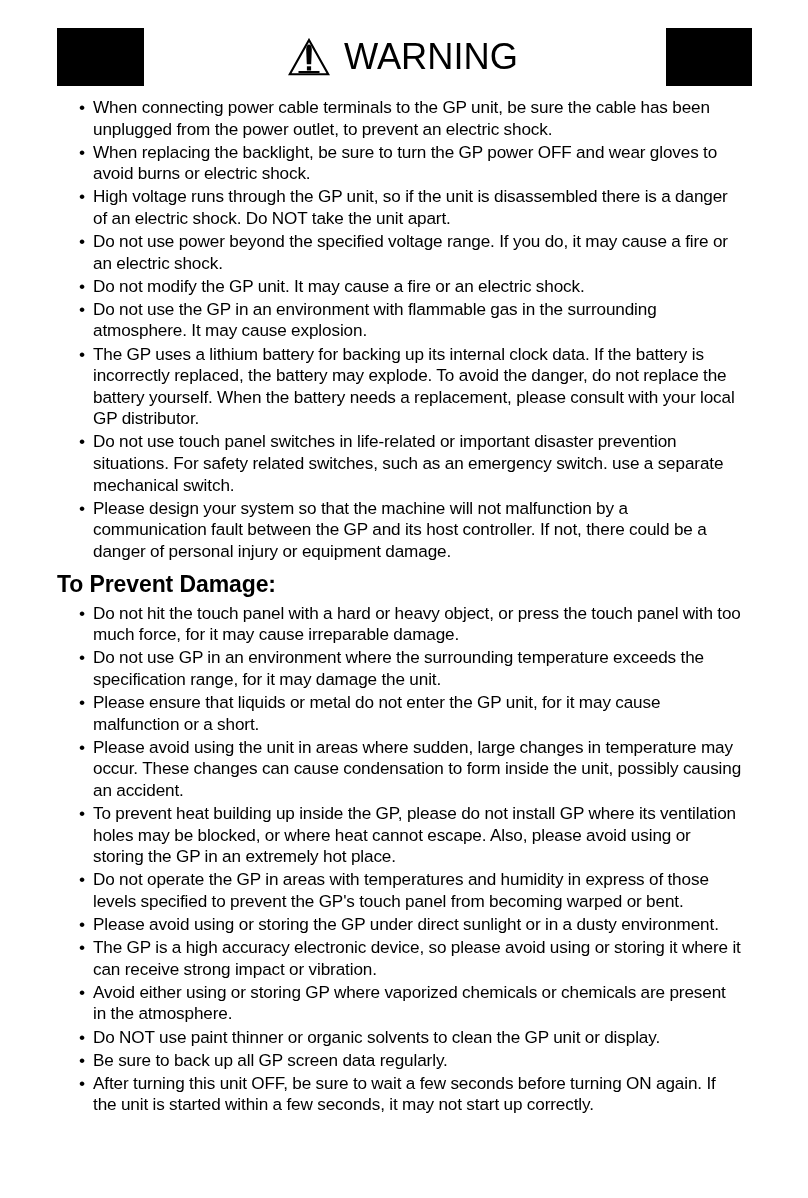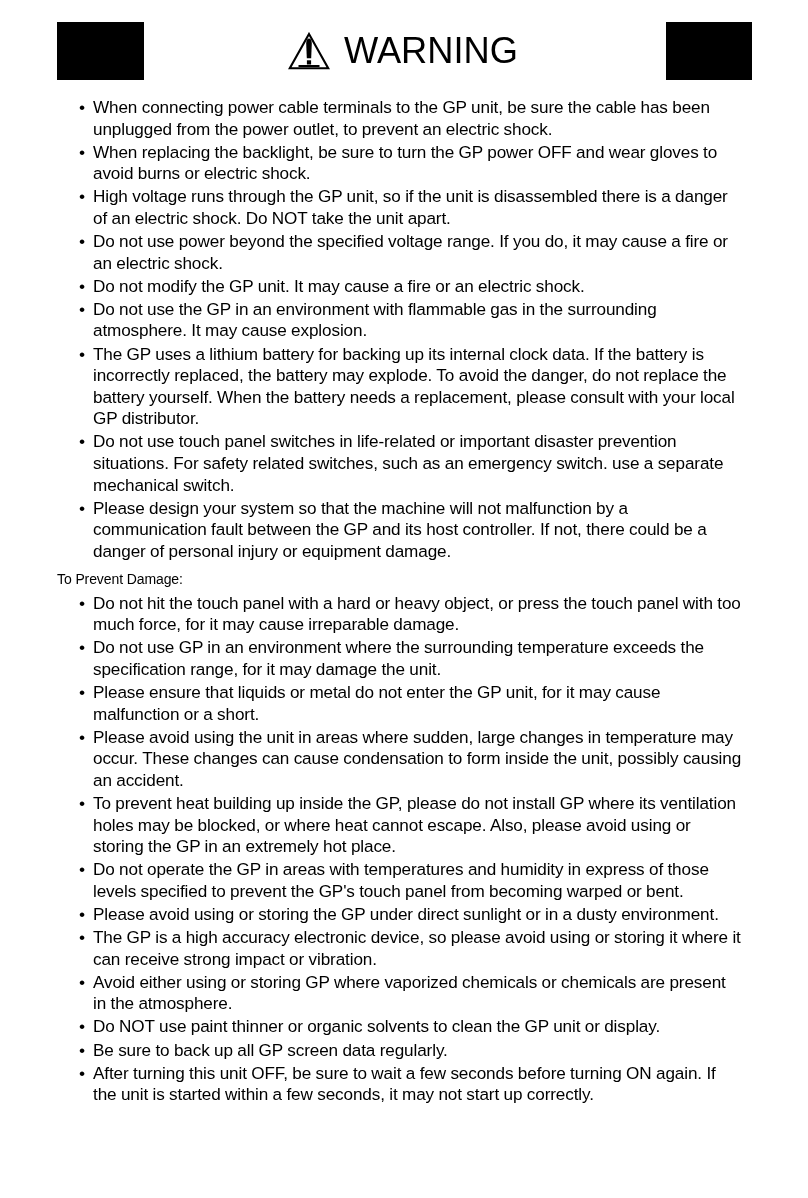--- a/index.html
+++ b/index.html
@@ -14,21 +14,21 @@
     overflow: hidden;
     font-family: "Liberation Sans", "DejaVu Sans", sans-serif;
     color: #000000;
     -webkit-font-smoothing: antialiased;
   }
 
   
   .warning-banner {
     position: absolute;
     left: 57px;
-    top: 22px;
+    top: 28px;
     width: 695px;
     height: 58px;
     background: #000000;
     box-sizing: border-box;
     display: flex;
     align-items: stretch;
     justify-content: center;
   }
   .warning-inner {
     width: 522px;
@@ -59,22 +59,22 @@
 
   
   .content {
     position: absolute;
     left: 57px;
     top: 97px;
     width: 695px;
   }
 
   .section-heading {
-    font-size: 14px;
-    font-weight: normal;
+    font-size: 23px;
+    font-weight: bold;
     line-height: 1.12;
     margin: 0 0 5px 0;
     padding-top: 8px;
     letter-spacing: -0.1px;
   }
 
   ul.bullets {
     list-style: none;
     margin: 0;
     padding: 0;

